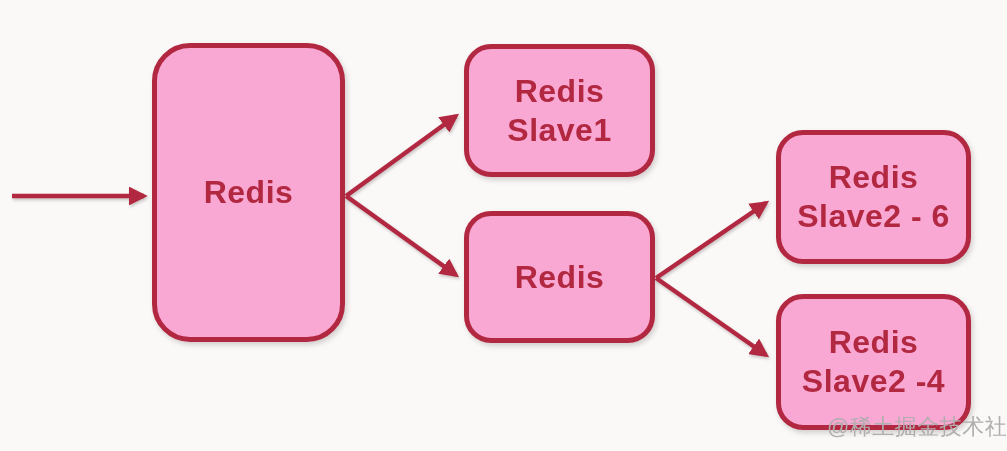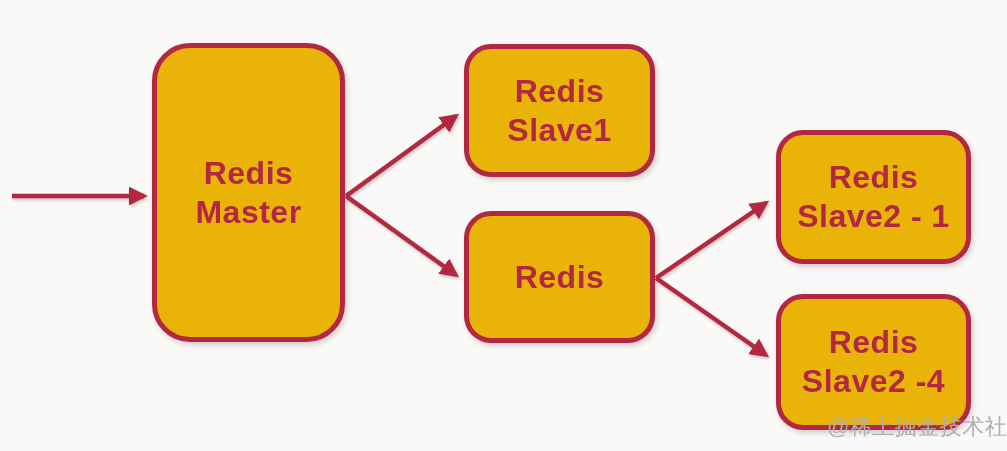--- a/index.html
+++ b/index.html
@@ -12,21 +12,21 @@
     position: relative;
     width: 1007px;
     height: 451px;
     background: #faf9f8;
     overflow: hidden;
   }
   .node {
     position: absolute;
     box-sizing: border-box;
     border: 5px solid #b22841;
-    background: #eab308;
+    background: #f9a8d4;
     color: #b22841;
     display: flex;
     flex-direction: column;
     align-items: center;
     justify-content: center;
     text-align: center;
     font-weight: 700;
     font-size: 32px;
     line-height: 39px;
     letter-spacing: 0.5px;
@@ -76,35 +76,34 @@
     </defs>
     <line x1="12" y1="196" x2="144" y2="196" marker-end="url(#arrowhead)"></line>
     <line x1="346" y1="196" x2="456" y2="116" marker-end="url(#arrowhead)"></line>
     <line x1="346" y1="196" x2="456" y2="275" marker-end="url(#arrowhead)"></line>
     <line x1="656" y1="278" x2="766" y2="203" marker-end="url(#arrowhead)"></line>
     <line x1="656" y1="278" x2="766" y2="355" marker-end="url(#arrowhead)"></line>
   </svg>
 
   <div class="node node-master">
     <span>Redis</span>
-    <span>Master</span>
   </div>
 
   <div class="node node-slave1">
     <span>Redis</span>
     <span>Slave1</span>
   </div>
 
   <div class="node node-slave2">
     <span>Redis</span>
   </div>
 
   <div class="node node-slave2-1">
     <span>Redis</span>
-    <span>Slave2 - 1</span>
+    <span>Slave2 - 6</span>
   </div>
 
   <div class="node node-slave2-2">
     <span>Redis</span>
     <span>Slave2 -4</span>
   </div>
 
   <div class="watermark">@稀土掘金技术社区</div>
 
 </div>

